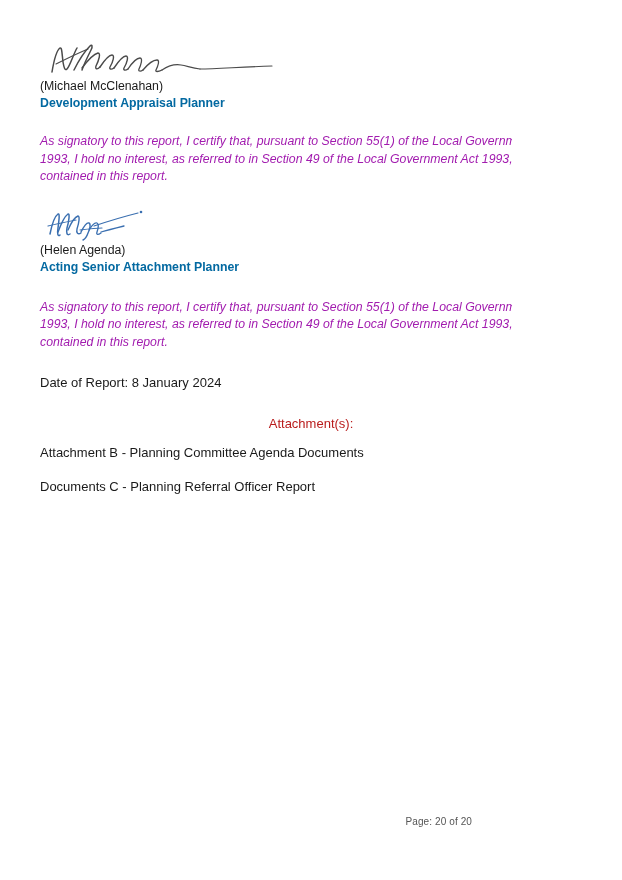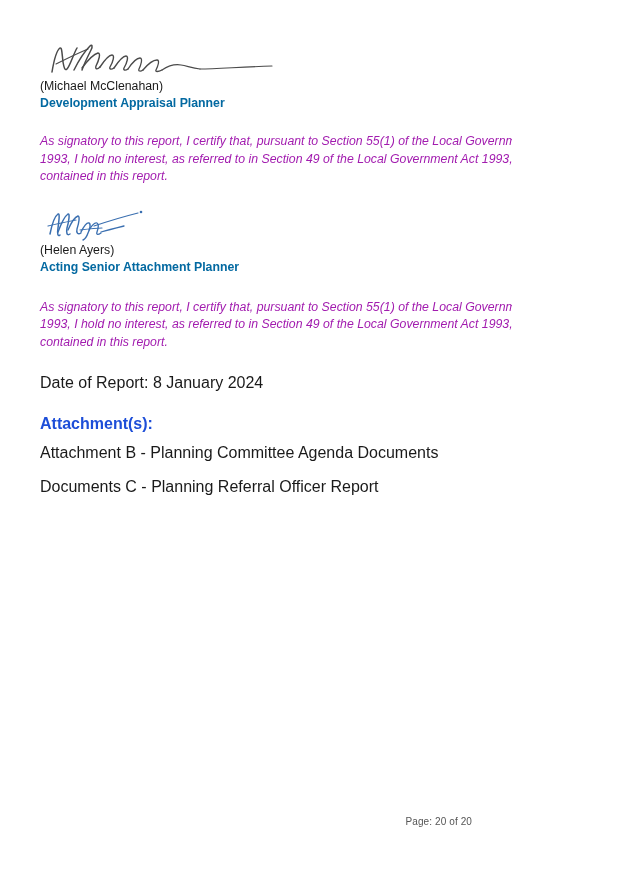--- a/index.html
+++ b/index.html
@@ -55,27 +55,28 @@
     font-size: 12.3px;
     line-height: 17.6px;
     font-style: italic;
     color: #a21caf;
     text-align: left;
     width: 542px;
   }
 
   
   .body-line {
-    font-size: 16px;
+    font-size: 13px;
     line-height: 17px;
     color: #1a1a1a;
   }
   .body-line.bold {
-    font-weight: bold;
-    color: #1d4ed8;
+    font-weight: normal;
+    color: #b91c1c;
+    text-align: center;
   }
 
   
   .footer {
     position: absolute;
     right: 40px;
     top: 816px;
     font-size: 10px;
     line-height: 11px;
     color: #555555;
@@ -118,21 +119,21 @@
           <path d="M24 22 C27 15, 31 9, 34 8 C36 8, 35 15, 33 21 C32 25, 34 27, 37 25" stroke-width="1.4"></path>
           <path d="M4 18 C12 16, 22 14, 32 12" stroke-width="1.2"></path>
           <path d="M37 24 C40 18, 43 14, 45 15 C47 16, 46 21, 44 25 C43 28, 41 31, 39 32" stroke-width="1.4"></path>
           <path d="M45 22 C48 17, 51 14, 53 15 C55 16, 54 21, 53 24 C52 27, 54 27, 57 25" stroke-width="1.3"></path>
           <path d="M36 22 C44 21, 52 20, 58 20" stroke-width="1.1"></path>
           <path d="M57 24 C64 22, 72 20, 80 18" stroke-width="1.3"></path>
           <path d="M50 18 C62 14, 78 9, 94 5" stroke-width="1.2"></path>
           <circle cx="97" cy="4" r="1.3" fill="#3a6fb0" stroke="none"></circle>
         </g>
       </svg>
-      <div class="sig-name">(Helen Ayers)</div>
+      <div class="sig-name">(Helen Agenda)</div>
       <div class="sig-title">Acting Senior Attachment Planner</div>
     </div>
 
     <div class="cert-para" style="margin-top:23px;">As signatory to this report, I certify that, pursuant to Section 55(1) of the Local Government Act 1993, I hold no interest, as referred to in Section 49 of the Local Government Act 1993, in matters contained in this report.</div>
 
     <div class="body-line" style="margin-top:22px;">Date of Report: 8 January 2024</div>
 
     <div class="body-line bold" style="margin-top:24px;">Attachment(s):</div>
 
     <div class="body-line" style="margin-top:12px;">Attachment B - Planning Committee Agenda Documents</div>

